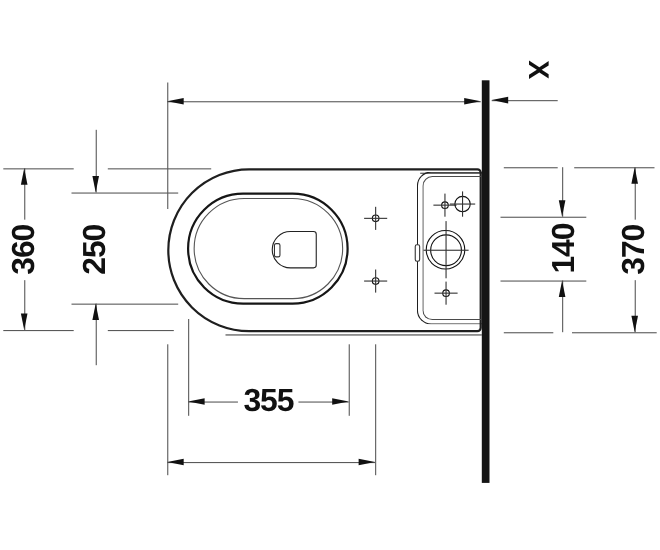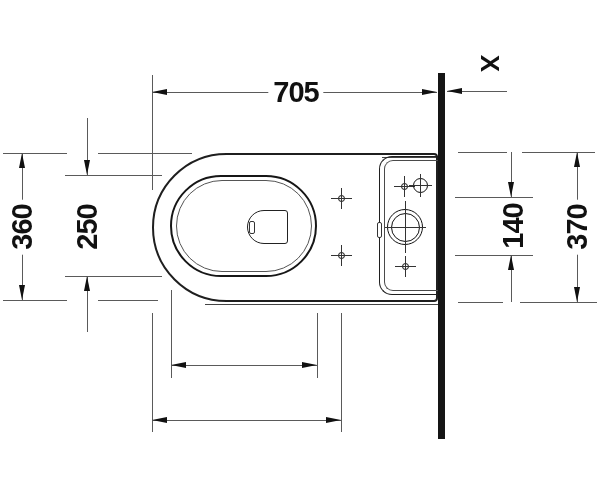--- a/index.html
+++ b/index.html
@@ -105,20 +105,20 @@
   <div class="chole" style="left:400.5px;top:182.5px"></div>
   <div class="mhole" style="left:412.5px;top:177.5px"></div>
   <div class="sh" style="left:387px;top:209px;width:36px;height:36px;border:1.5px solid #111;border-radius:50%"></div>
   <div class="sh" style="left:390.5px;top:212.5px;width:29px;height:29px;border:1.2px solid #111;border-radius:50%"></div>
   <div class="tl" style="left:404.5px;top:201px;width:1px;height:52px;background:#333;z-index:3"></div>
   <div class="tl" style="left:385px;top:226.5px;width:41px;height:1px;background:#333;z-index:3"></div>
   <div class="chole" style="left:401.5px;top:262.5px"></div>
 
   <div class="sh" style="left:438px;top:73px;width:7px;height:366px;background:#151515;z-index:4"></div>
 
-  <div class="lab" style="left:296px;top:92px">705</div>
   <div class="lab xrot" style="left:490px;top:63px">X</div>
   <div class="lab rot" style="left:22px;top:227px">360</div>
   <div class="lab rot" style="left:87px;top:227px">250</div>
   <div class="lab rot" style="left:513px;top:226px">140</div>
   <div class="lab rot" style="left:577px;top:227px">370</div>
+  <div class="lab" style="left:244px;top:365px">355</div>
 
 </div>
 
 </body></html>

